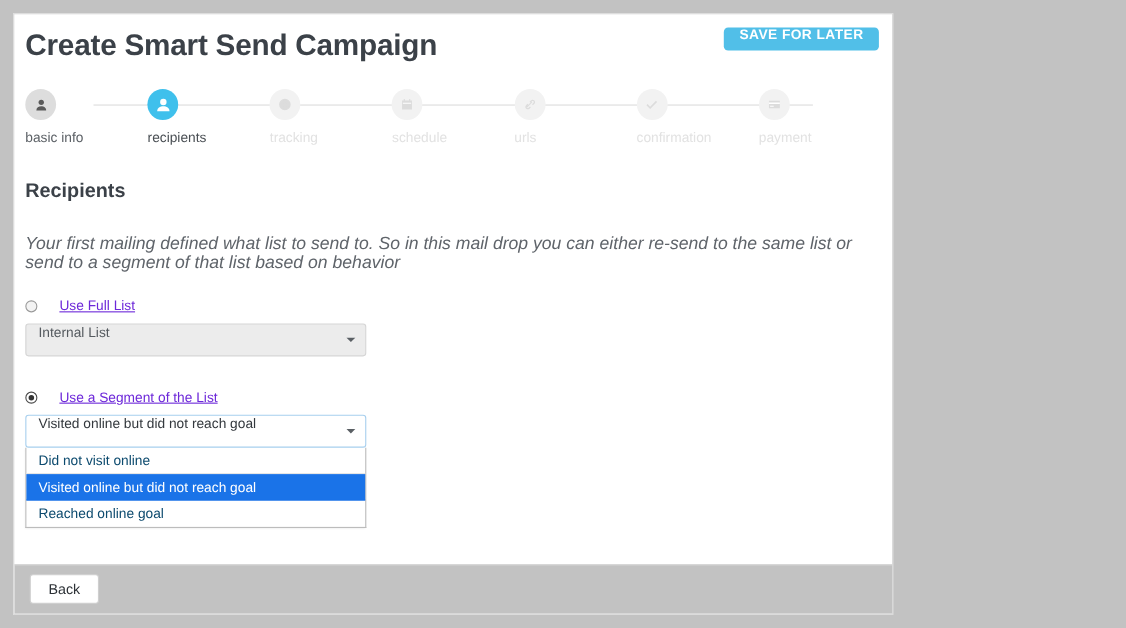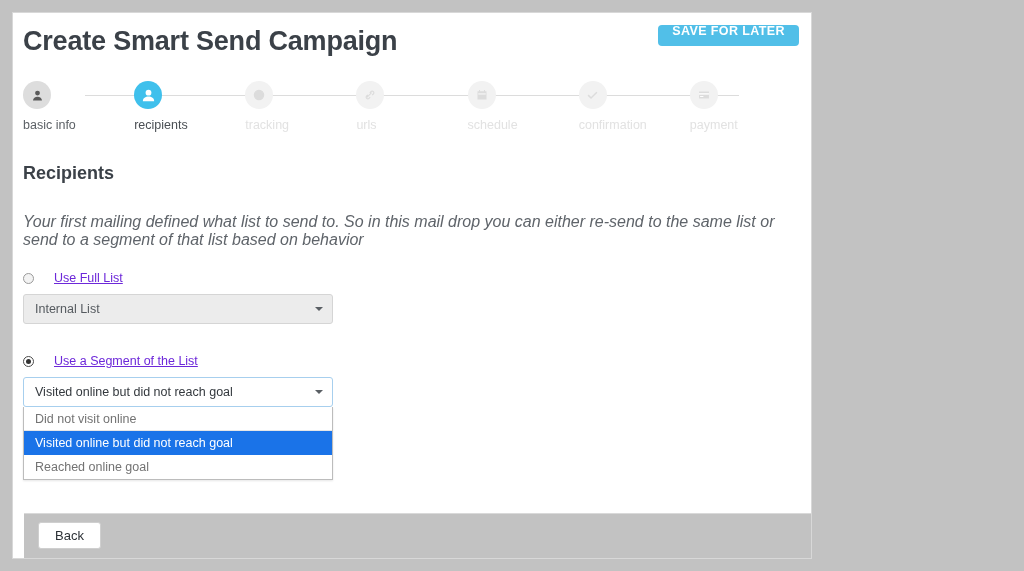--- a/index.html
+++ b/index.html
@@ -191,21 +191,20 @@
   }
 
   
   .select-box {
     position: relative;
     width: 310px;
     height: 30px;
     margin-top: 9px;
     border-radius: 3px;
     display: flex;
-    align-items: center;
     padding: 0 22px 0 11px;
     font-size: 12.5px;
     cursor: pointer;
   }
   .select-box.disabled {
     background: #ececec;
     border: 1px solid #d5d5d5;
     color: #555a5f;
   }
   .select-box.focused {
@@ -231,36 +230,36 @@
     border: 1px solid #bcbcbc;
     border-top: none;
     background: #ffffff;
     box-shadow: 0 1px 2px rgba(0,0,0,0.10);
   }
   .dropdown-option {
     height: 24px;
     line-height: 24px;
     padding: 0 0 0 11px;
     font-size: 12.5px;
-    color: #737373;
+    color: #0c4a6e;
     cursor: pointer;
     border-bottom: 1px solid #e6e6e6;
     white-space: nowrap;
   }
   .dropdown-option:last-child { border-bottom: none; }
   .dropdown-option.selected {
     background: #1a73e8;
     color: #ffffff;
     border-bottom-color: #1a73e8;
   }
 
   
   #footer {
     position: absolute;
-    left: 11px;
+    left: 0;
     bottom: 0;
     width: 998px;
     height: 45px;
     background: #c2c2c2;
     border-top: 1px solid #d9d9d9;
   }
 
   .footer-button {
     position: absolute;
     top: 8px;
@@ -319,34 +318,34 @@
               <circle class="glyph-dark" cx="8" cy="8" r="6.2" fill="none" stroke="#dcdcdc" stroke-width="1.6"></circle>
               <circle class="glyph-dark" cx="8" cy="8" r="2.6"></circle>
             </svg>
           </div>
           <div class="step-label">tracking</div>
         </div>
 
         <div class="step dim2">
           <div class="step-circle">
             <svg width="12" height="12" viewBox="0 0 16 16">
-              <path class="glyph-dark" d="M4.4 11.6l-1-1 6.2-6.2 1 1zM3 13c-1.2-1.2-1.2-3 0-4.2l1.6-1.6 1.1 1.1-1.6 1.6c-.6.6-.6 1.5 0 2s1.5.6 2 0l1.6-1.6 1.1 1.1L7.2 13c-1.2 1.2-3 1.2-4.2 0zM13 3c1.2 1.2 1.2 3 0 4.2l-1.6 1.6-1.1-1.1 1.6-1.6c.6-.6.6-1.5 0-2s-1.5-.6-2 0L8.3 5.7 7.2 4.6 8.8 3c1.2-1.2 3-1.2 4.2 0z"></path>
-            </svg>
-          </div>
-          <div class="step-label">urls</div>
-        </div>
-
-        <div class="step dim2">
-          <div class="step-circle">
-            <svg width="12" height="12" viewBox="0 0 16 16">
               <path class="glyph-dark" d="M2 3h12v11H2zM4 1.2h1.4V3H4zM10.6 1.2H12V3h-1.4z"></path>
               <path d="M3 6h10v1.2H3z" fill="#ffffff"></path>
             </svg>
           </div>
           <div class="step-label">schedule</div>
+        </div>
+
+        <div class="step dim2">
+          <div class="step-circle">
+            <svg width="12" height="12" viewBox="0 0 16 16">
+              <path class="glyph-dark" d="M4.4 11.6l-1-1 6.2-6.2 1 1zM3 13c-1.2-1.2-1.2-3 0-4.2l1.6-1.6 1.1 1.1-1.6 1.6c-.6.6-.6 1.5 0 2s1.5.6 2 0l1.6-1.6 1.1 1.1L7.2 13c-1.2 1.2-3 1.2-4.2 0zM13 3c1.2 1.2 1.2 3 0 4.2l-1.6 1.6-1.1-1.1 1.6-1.6c.6-.6.6-1.5 0-2s-1.5-.6-2 0L8.3 5.7 7.2 4.6 8.8 3c1.2-1.2 3-1.2 4.2 0z"></path>
+            </svg>
+          </div>
+          <div class="step-label">urls</div>
         </div>
 
         <div class="step dim2">
           <div class="step-circle">
             <svg width="13" height="13" viewBox="0 0 16 16">
               <path class="glyph-dark" d="M6.2 12.4L2 8.2l1.3-1.3 2.9 2.9 6.5-6.5L14 4.6z"></path>
             </svg>
           </div>
           <div class="step-label">confirmation</div>
         </div>

